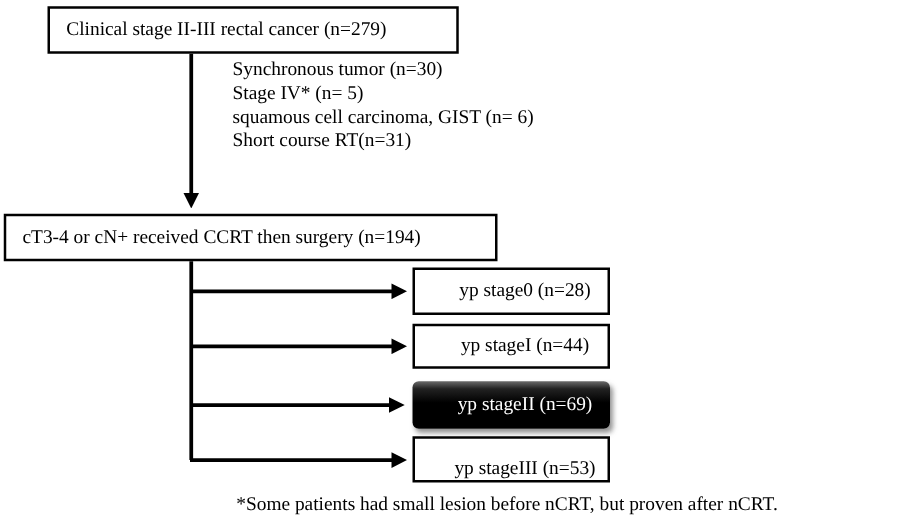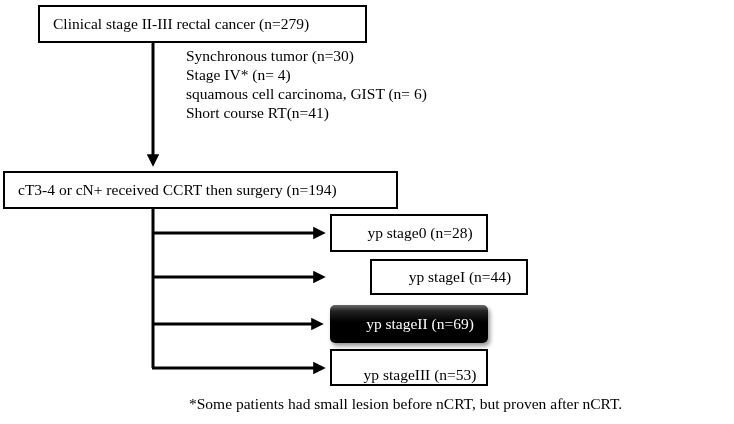--- a/index.html
+++ b/index.html
@@ -34,21 +34,21 @@
   }
   .node.outcome {
     left: 330px;
     width: 158px;
     justify-content: center;
     padding-left: 22px;
   }
   #node-clinical  { left: 3px;  top: 5px;   width: 329px; height: 38px; margin-left: 35px; }
   #node-treatment { left: 3px;  top: 171px; width: 395px; height: 38px; text-align: right; }
   #node-yp0 { top: 214px; height: 38px; }
-  #node-yp1 { top: 259px; height: 36px; margin-left: 40px; }
+  #node-yp1 { top: 259px; height: 36px; }
   #node-yp2 {
     top: 305px; height: 38px;
     border: none;
     color: #ffffff;
     background: linear-gradient(180deg, #6a6a6a 0%, #222222 16%, #000000 45%);
     border-radius: 5px;
     box-shadow: 2px 3px 4px rgba(90,90,90,0.65);
   }
   #node-yp3 { top: 349px; height: 37px; align-items: flex-end; }
 
@@ -95,23 +95,23 @@
     <line x1="152" y1="324" x2="320" y2="324" stroke="#000000" stroke-width="3" marker-end="url(#ah)"></line>
     <line x1="152" y1="368" x2="322" y2="368" stroke="#000000" stroke-width="3" marker-end="url(#ah)"></line>
   </svg>
 
   <div class="node lead" id="node-clinical">
     <span>Clinical stage II-III rectal cancer (n=279)</span>
   </div>
 
   <div class="exclusions">
     <div>Synchronous tumor (n=30)</div>
-    <div>Stage IV* (n= 4)</div>
+    <div>Stage IV* (n= 5)</div>
     <div>squamous cell carcinoma, GIST (n= 6)</div>
-    <div>Short course RT(n=41)</div>
+    <div>Short course RT(n=31)</div>
   </div>
 
   <div class="node lead" id="node-treatment">
     <span>cT3-4 or cN+ received CCRT then surgery (n=194)</span>
   </div>
 
   <div class="node outcome" id="node-yp0">
     <span>yp stage0 (n=28)</span>
   </div>
 

